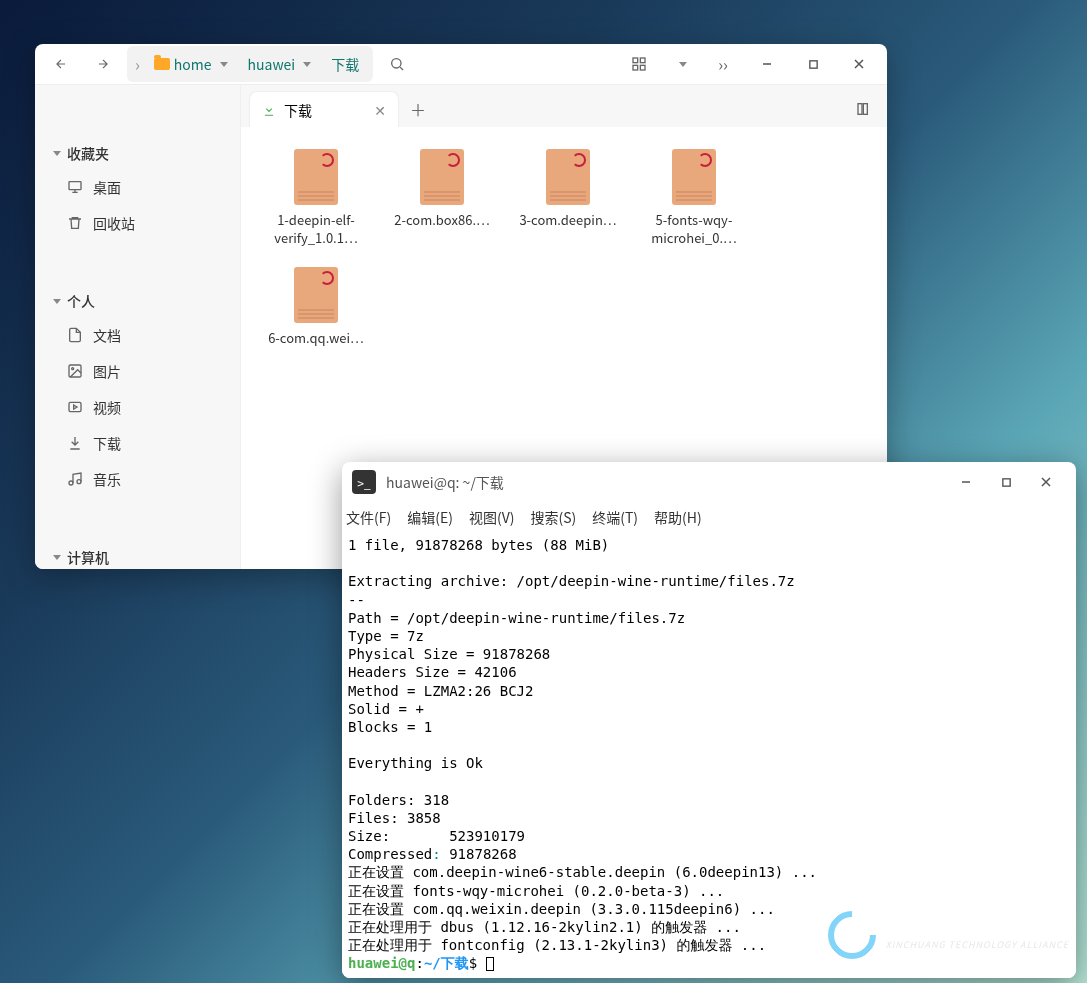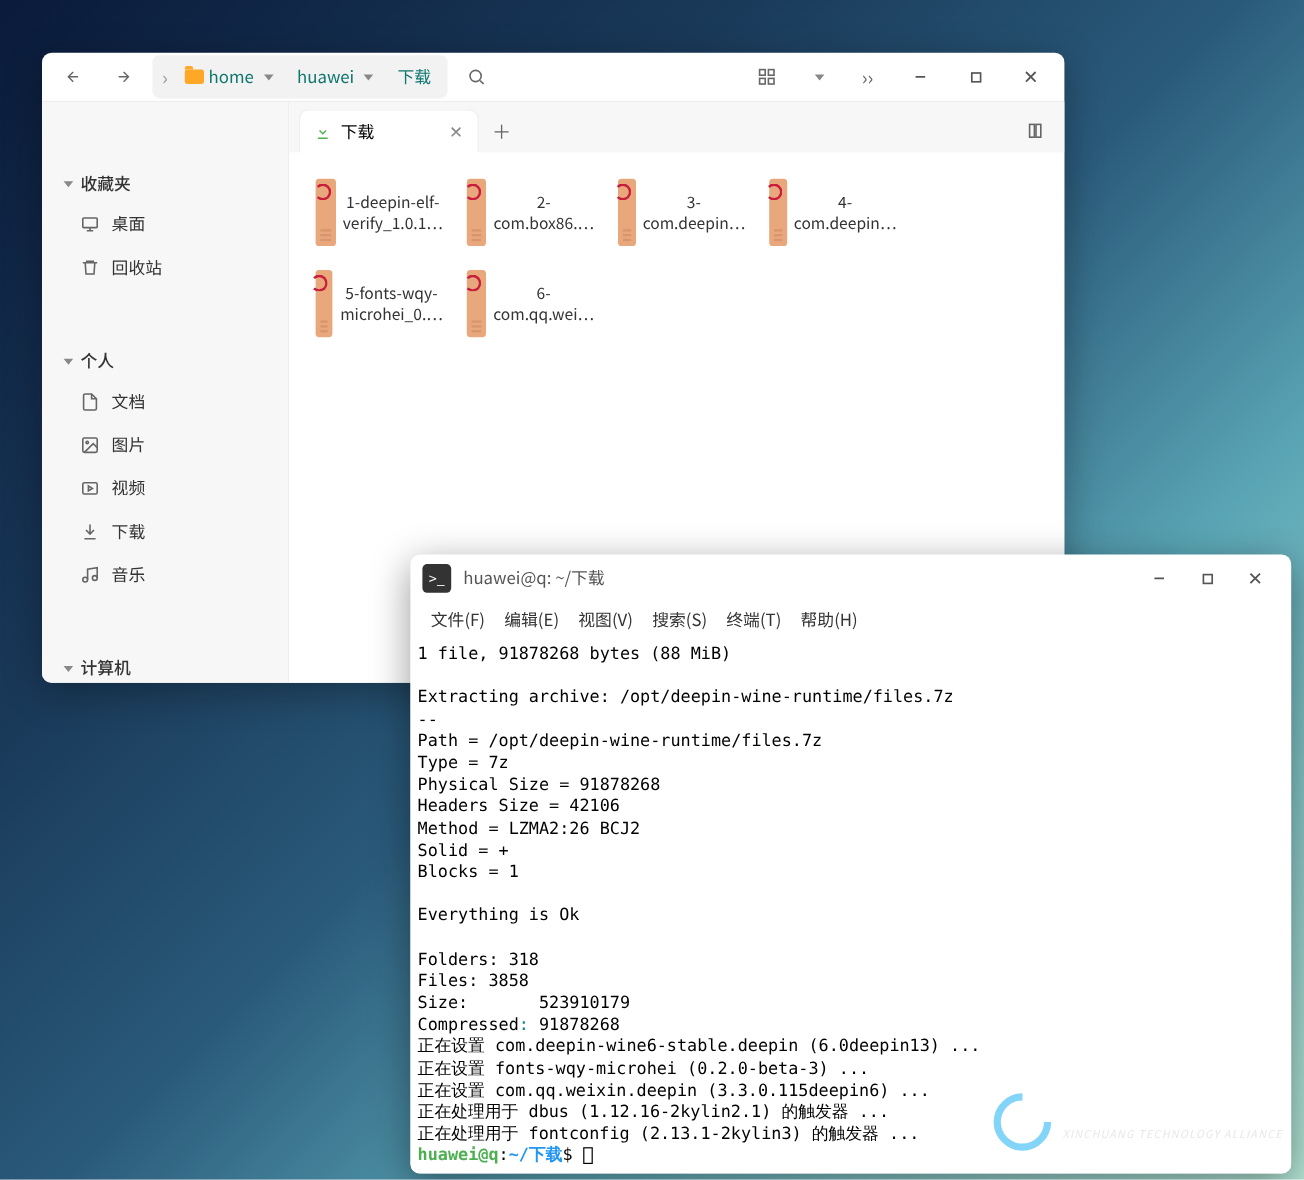--- a/index.html
+++ b/index.html
@@ -50,37 +50,37 @@
 .fm-tab {
   height:36px; display:flex; align-items:center; gap:8px; padding:0 12px;
   background:#fff; border-radius:8px 8px 0 0; min-width:150px; font-size:14px;
   border:1px solid #eee; border-bottom:none;
 }
 .fm-tab .dl-ic { color:#4caf50; }
 .fm-tab .close-ic { margin-left:auto; color:#888; cursor:pointer; }
 .fm-addtab { width:30px;height:30px;display:flex;align-items:center;justify-content:center;color:#666;border-radius:6px;margin-bottom:3px;cursor:pointer;}
 .fm-viewtoggle { margin-left:auto;margin-bottom:3px;width:30px;height:30px;display:flex;align-items:center;justify-content:center;color:#666;}
 .fm-files { flex:1; padding:16px; display:flex; flex-wrap:wrap; gap:8px 8px; align-content:flex-start; }
-.file-item { width:118px; display:flex; flex-direction:row; align-items:center; gap:6px; padding:6px; border-radius:6px; cursor:pointer; }
+.file-item { width:118px; display:flex; flex-direction:column; align-items:center; gap:6px; padding:6px; border-radius:6px; cursor:pointer; }
 .deb-icon { width:44px; height:56px; background:#e8a87c; border-radius:3px; position:relative; display:flex; flex-direction:column; justify-content:space-between; padding:4px; }
 .deb-swirl { position:absolute; top:4px; right:4px; width:14px; height:14px; border:2px solid #c91d3e; border-radius:50%; border-left-color:transparent; }
 .deb-lines { display:flex; flex-direction:column; gap:2px; margin-top:auto; }
 .deb-lines span { height:2px; background:#d9956e; }
 .file-label { font-size:13px; text-align:center; line-height:1.4; color:#333; max-width:110px; }
 
 .term-window {
   position: absolute; left: 342px; top: 462px; width: 734px; height: 516px;
   background:#fff; border-radius:8px; box-shadow:0 8px 32px rgba(0,0,0,0.4);
   display:flex; flex-direction:column; overflow:hidden;
 }
 .term-title { height:40px; display:flex; align-items:center; padding:0 10px; gap:10px; }
 .term-appicon { width:24px;height:24px;background:#333;border-radius:4px;display:flex;align-items:center;justify-content:center;color:#fff;font-size:12px;}
 .term-title-text { font-size:14px; color:#555; }
 .term-winctrls { margin-left:auto; display:flex; }
-.term-menu { height:30px; display:flex; align-items:center; gap:16px; padding:0 17px; font-size:14px; color:#333; }
+.term-menu { height:30px; display:flex; align-items:center; gap:16px; padding:0 4px; font-size:14px; color:#333; }
 .term-menu span { cursor:pointer; }
 .term-body { flex:1; background:#fff; padding:4px 6px; font-family:"DejaVu Sans Mono","Courier New",monospace; font-size:14px; line-height:1.3; color:#000; white-space:pre; overflow:hidden; }
 .prompt-user { color:#4caf50; font-weight:bold; }
 .prompt-path { color:#2196f3; font-weight:bold; }
 .cursor-box { display:inline-block; width:8px; height:14px; border:1px solid #000; vertical-align:middle; }
 .colon-hl { color:#008b8b; }
 
 .watermark { position:absolute; right:18px; bottom:24px; display:flex; align-items:center; gap:10px; opacity:0.7;font-style:italic; }
 .wm-circle { width:48px;height:48px;border:6px solid #4fc3f7;border-radius:50%;border-top-color:transparent;transform:rotate(45deg);}
 .wm-text { color:#fff; font-size:16px; line-height:1.2; }
@@ -299,31 +299,20 @@
           <div class="file-item">
             <div class="deb-icon">
     <div class="deb-swirl"></div>
     <div class="deb-lines">
                 <span></span>
                 <span></span>
                 <span></span>
               </div>
   </div>
   <div class="file-label">3-com.deepin…</div>
-          </div>
-          <div class="file-item">
-            <div class="deb-icon">
-    <div class="deb-swirl"></div>
-    <div class="deb-lines">
-                <span></span>
-                <span></span>
-                <span></span>
-              </div>
-  </div>
-  <div class="file-label">4-com.deepin…</div>
           </div>
           <div class="file-item">
             <div class="deb-icon">
     <div class="deb-swirl"></div>
     <div class="deb-lines">
                 <span></span>
                 <span></span>
                 <span></span>
               </div>
   </div>

